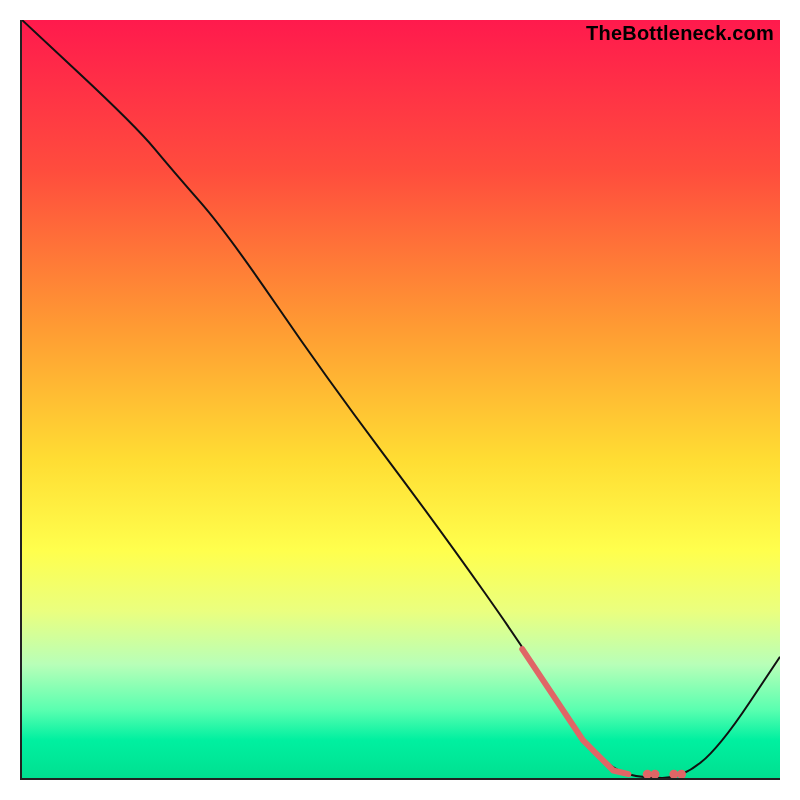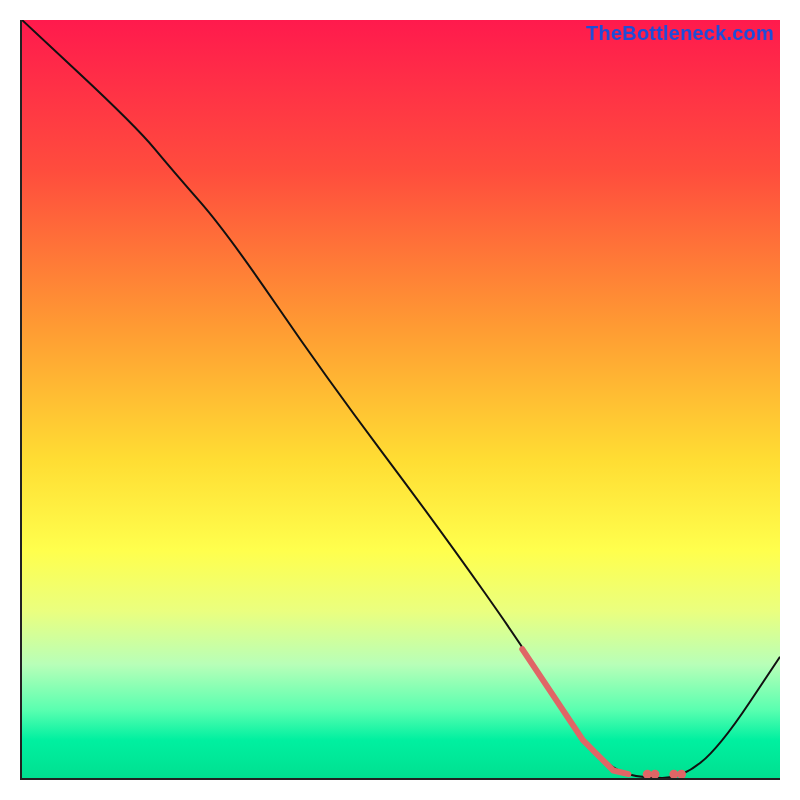--- a/index.html
+++ b/index.html
@@ -34,21 +34,21 @@
       #00e090 100%
     );
   }
   .watermark {
     position: absolute;
     top: 2px;
     right: 6px;
     font-family: Arial, Helvetica, sans-serif;
     font-size: 20px;
     font-weight: bold;
-    color: #1d4ed8;
+    color: #000000;
     letter-spacing: 0.2px;
     z-index: 5;
   }
   svg.curve {
     position: absolute;
     inset: 0;
     width: 100%;
     height: 100%;
     z-index: 3;
   }

